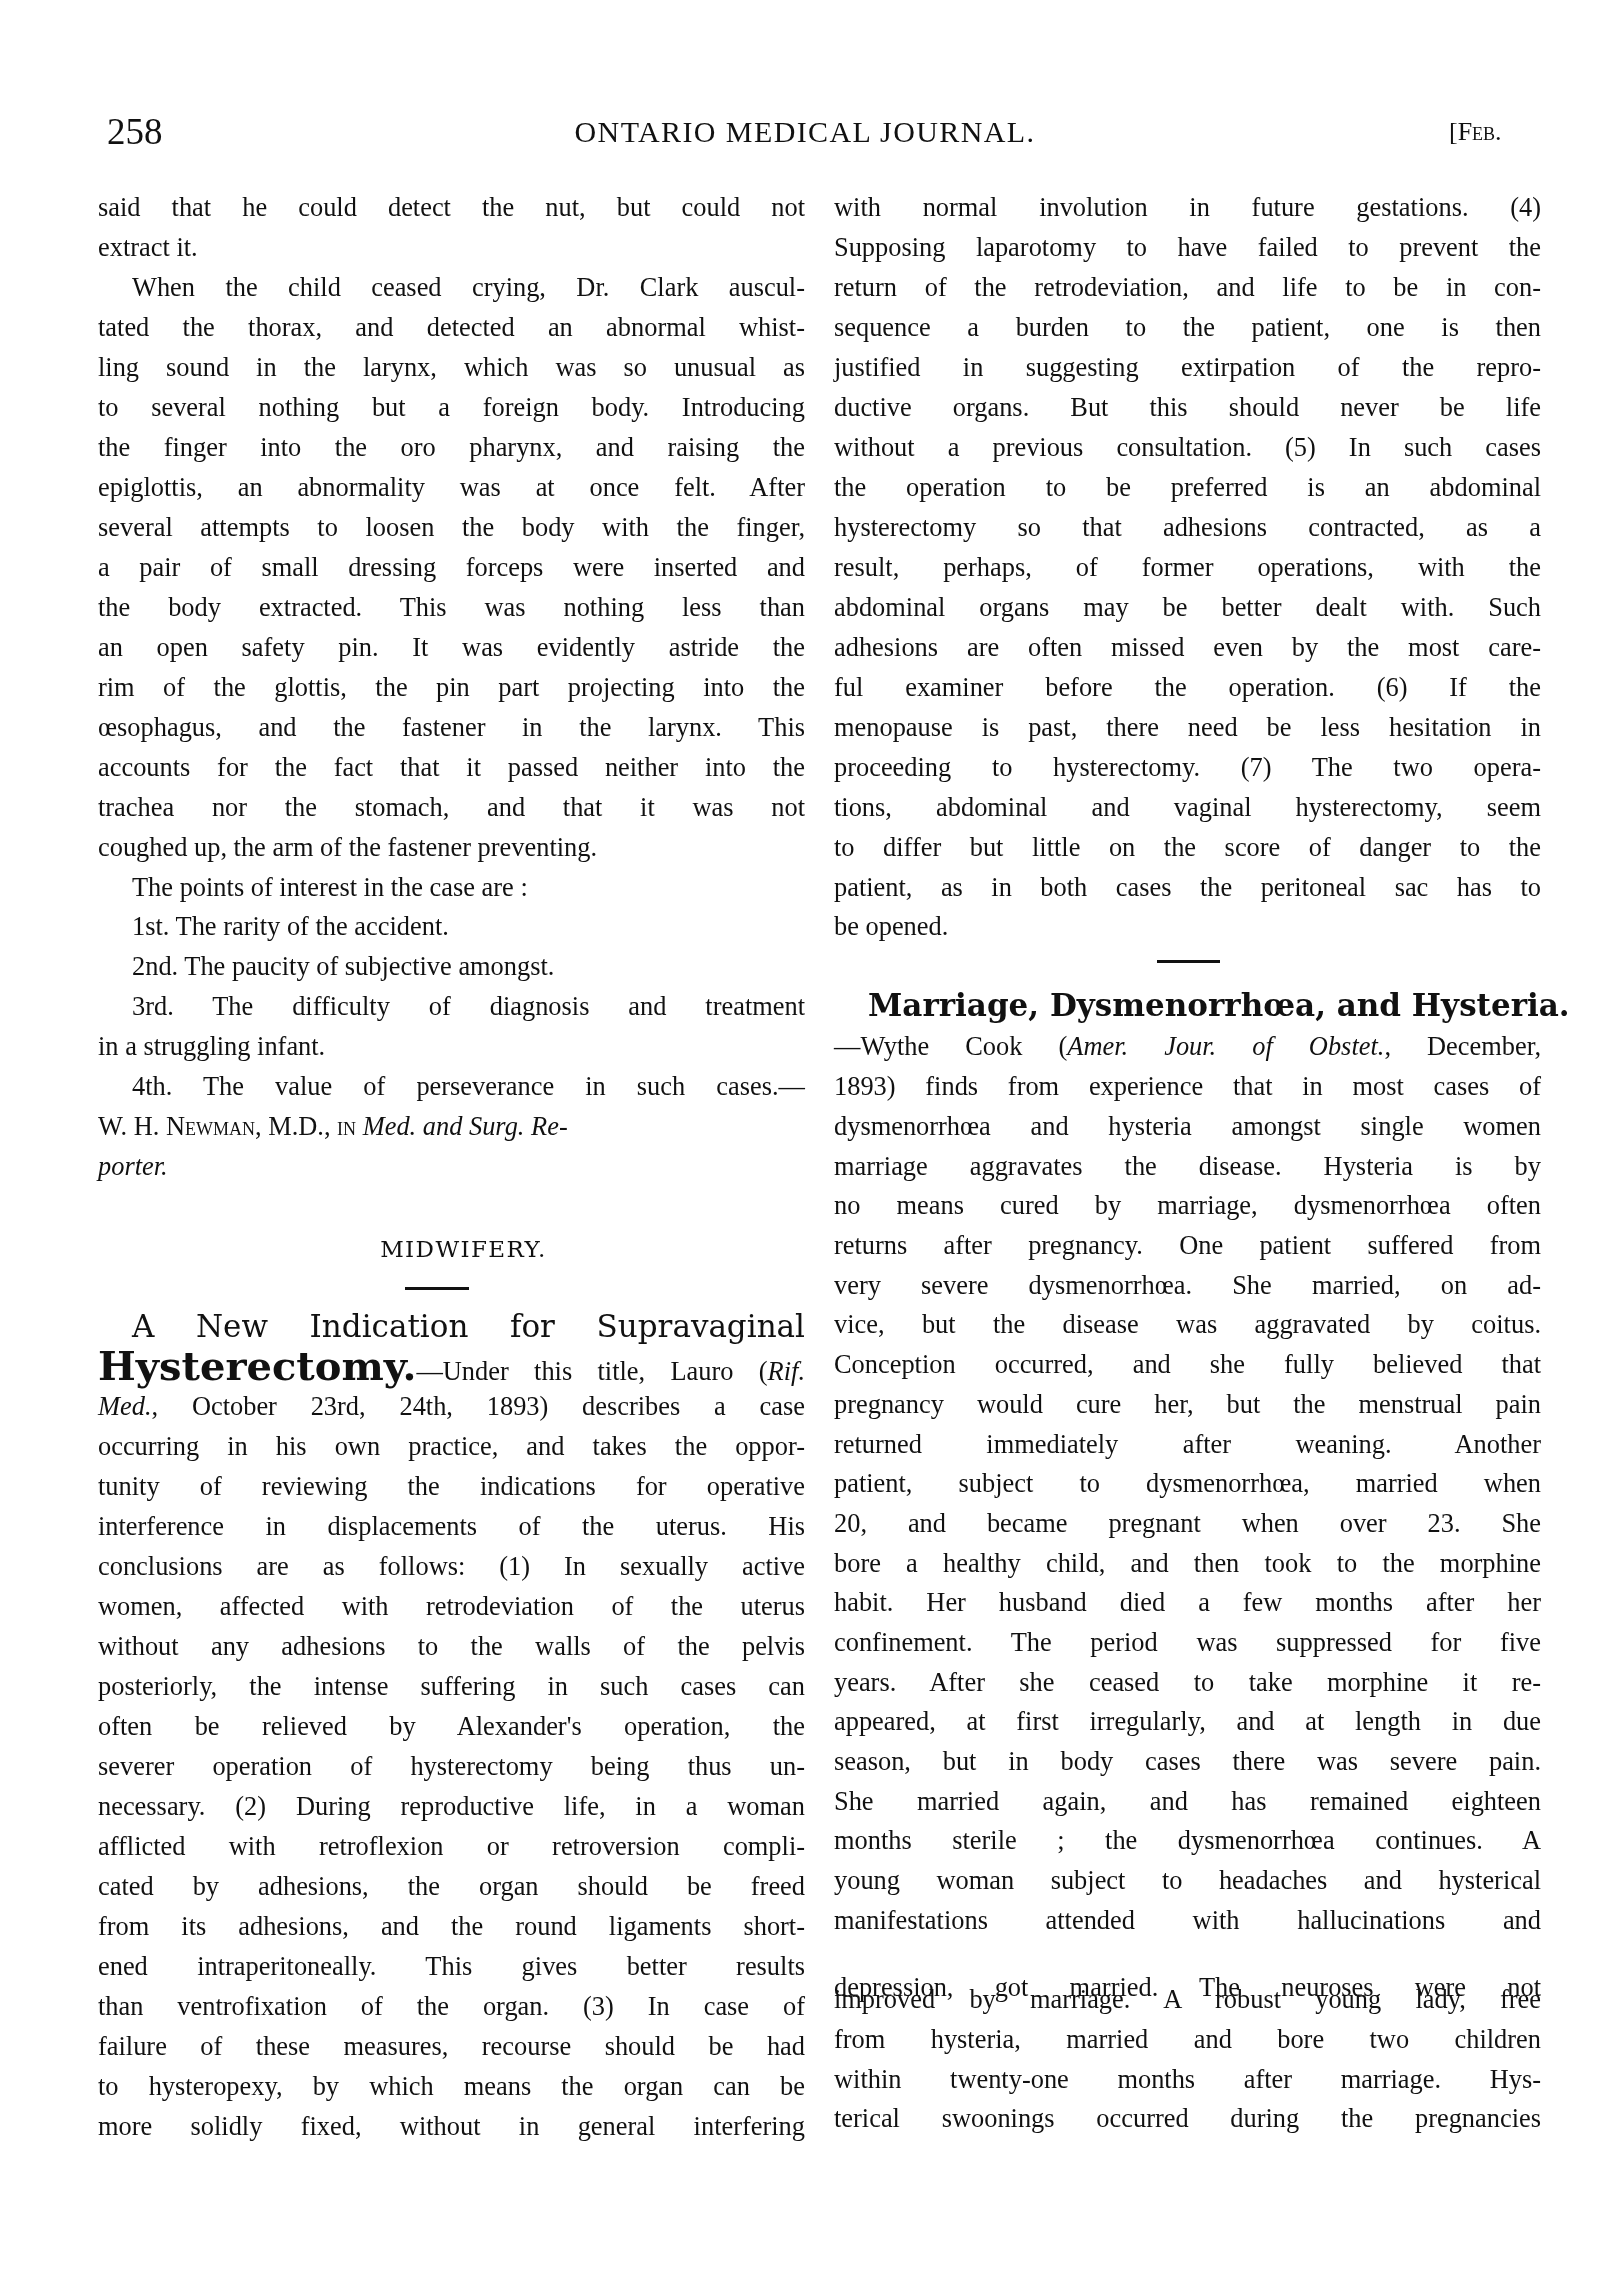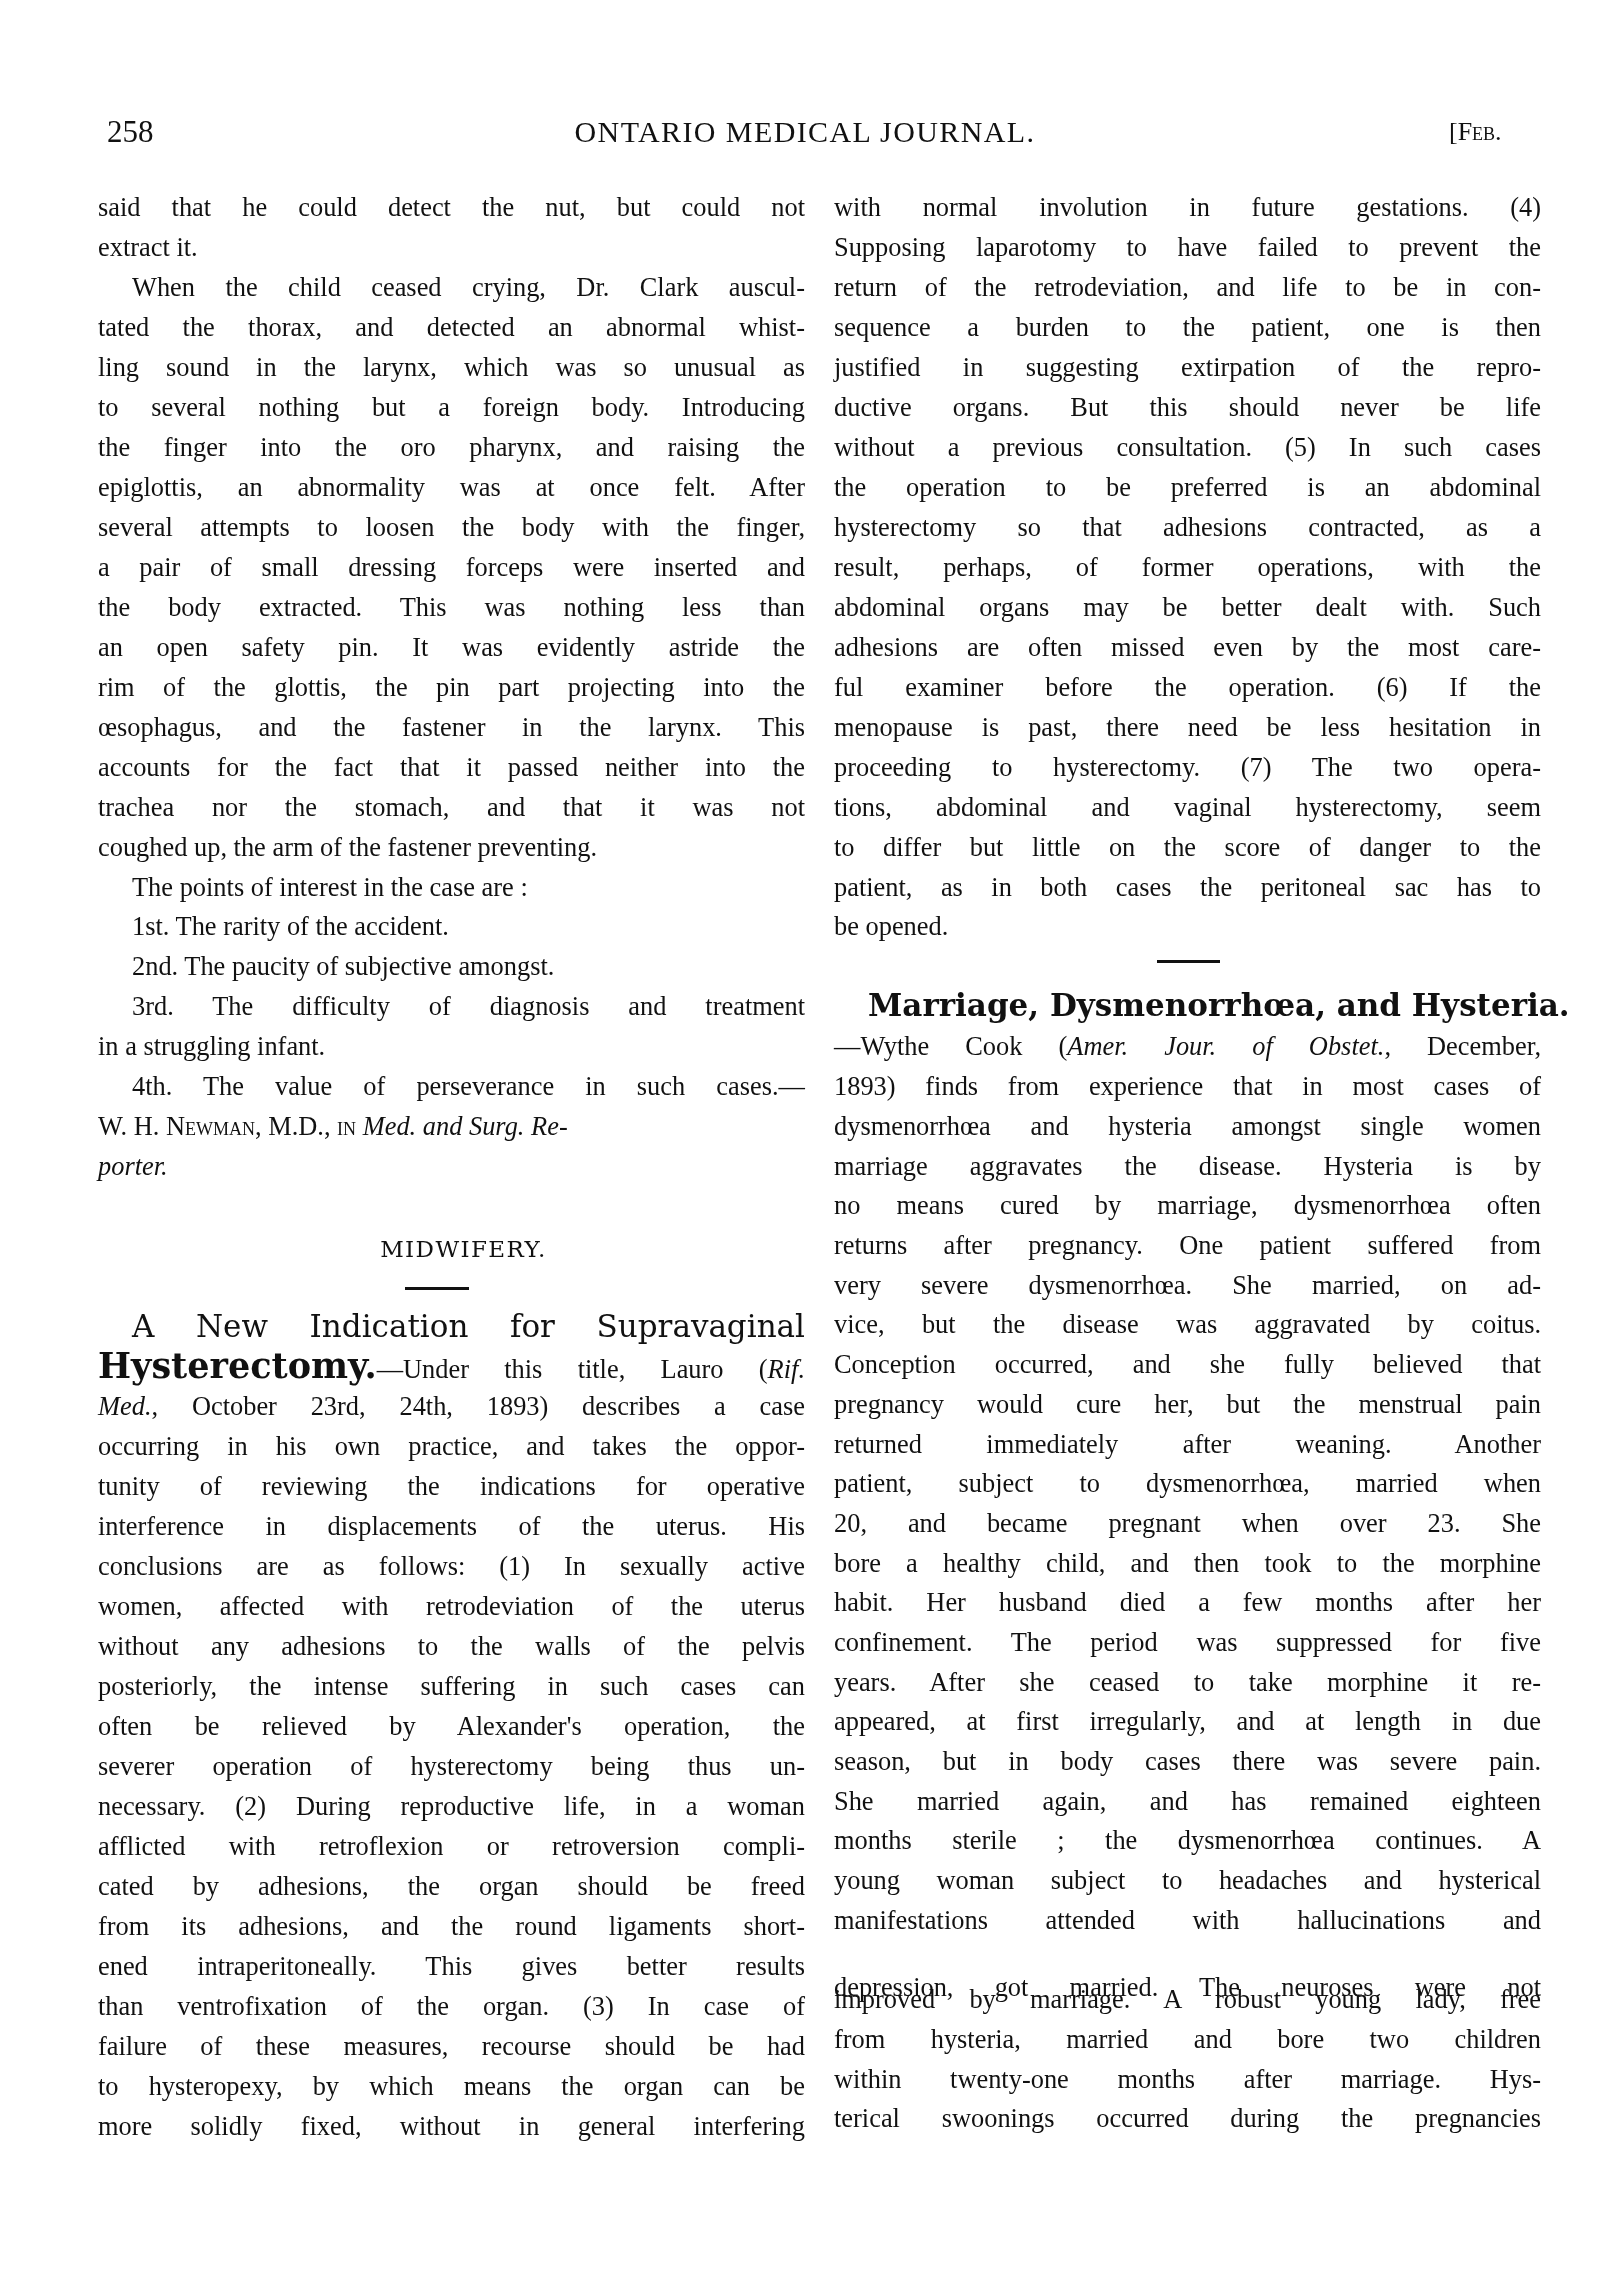--- a/index.html
+++ b/index.html
@@ -1,21 +1,21 @@
 <!DOCTYPE html>
 <html style="font-size:11.4px"><head>
 <meta charset="utf-8">
 <style>
   html, body { margin: 0; padding: 0; background: #ffffff; }
   body { width: 1610px; height: 2295px; position: relative; overflow: hidden;
          font-family: "Liberation Serif", "DejaVu Serif", serif; color: #111111; }
   .page { position: absolute; left: 0; top: 0; width: 1610px; height: 2295px; background: #ffffff; }
 
   .running-head { position: absolute; top: 107px; left: 0; width: 1610px; height: 50px; }
-  .folio { position: absolute; left: 107px; top: 0; font-size: 31px; line-height: 50px; }
+  .folio { position: absolute; left: 107px; top: 0; font-size: 37px; line-height: 50px; }
   .journal-title { position: absolute; left: 0; width: 1610px; top: 0; text-align: center;
                    font-size: 30px; letter-spacing: 1.4px; line-height: 50px; }
   .month { position: absolute; left: 1449px; top: 0; font-size: 26px; line-height: 50px; font-variant: small-caps; }
 
   .col { position: absolute; width: 707px; }
   .col.left { left: 98px; }
   .col.right { left: 834px; }
 
   .line { position: absolute; left: 0; width: 707px; height: 40px; font-size: 26.4px; line-height: 40px;
           white-space: nowrap; text-align: justify; text-align-last: justify; }
@@ -23,21 +23,21 @@
   .line.indent { padding-left: 34px; box-sizing: border-box; }
   .sc { font-variant: small-caps; }
   i { font-style: italic; }
 
   .section-head { position: absolute; left: 12px; width: 707px; text-align: center;
                   font-family: "DejaVu Serif", serif; font-size: 23px; letter-spacing: 1.4px; line-height: 40px; }
   .rule { position: absolute; height: 2.9px; background: #111111; }
   .headline { position: absolute; left: 0; width: 707px; font-family: "DejaVu Serif", serif;
               font-size: 31px; line-height: 43px; white-space: nowrap;
               text-align: justify; text-align-last: justify; padding-left: 34px; box-sizing: border-box; }
-  .headline-lead { font-family: "DejaVu Serif", serif; font-size: 35px; }
+  .headline-lead { font-family: "DejaVu Serif", serif; font-size: 40px; }
 </style>
 </head>
 <body>
 
 <div class="page">
 
   <div class="running-head">
     <span class="folio">258</span>
     <span class="journal-title">ONTARIO MEDICAL JOURNAL.</span>
     <span class="month">[Feb.</span>

